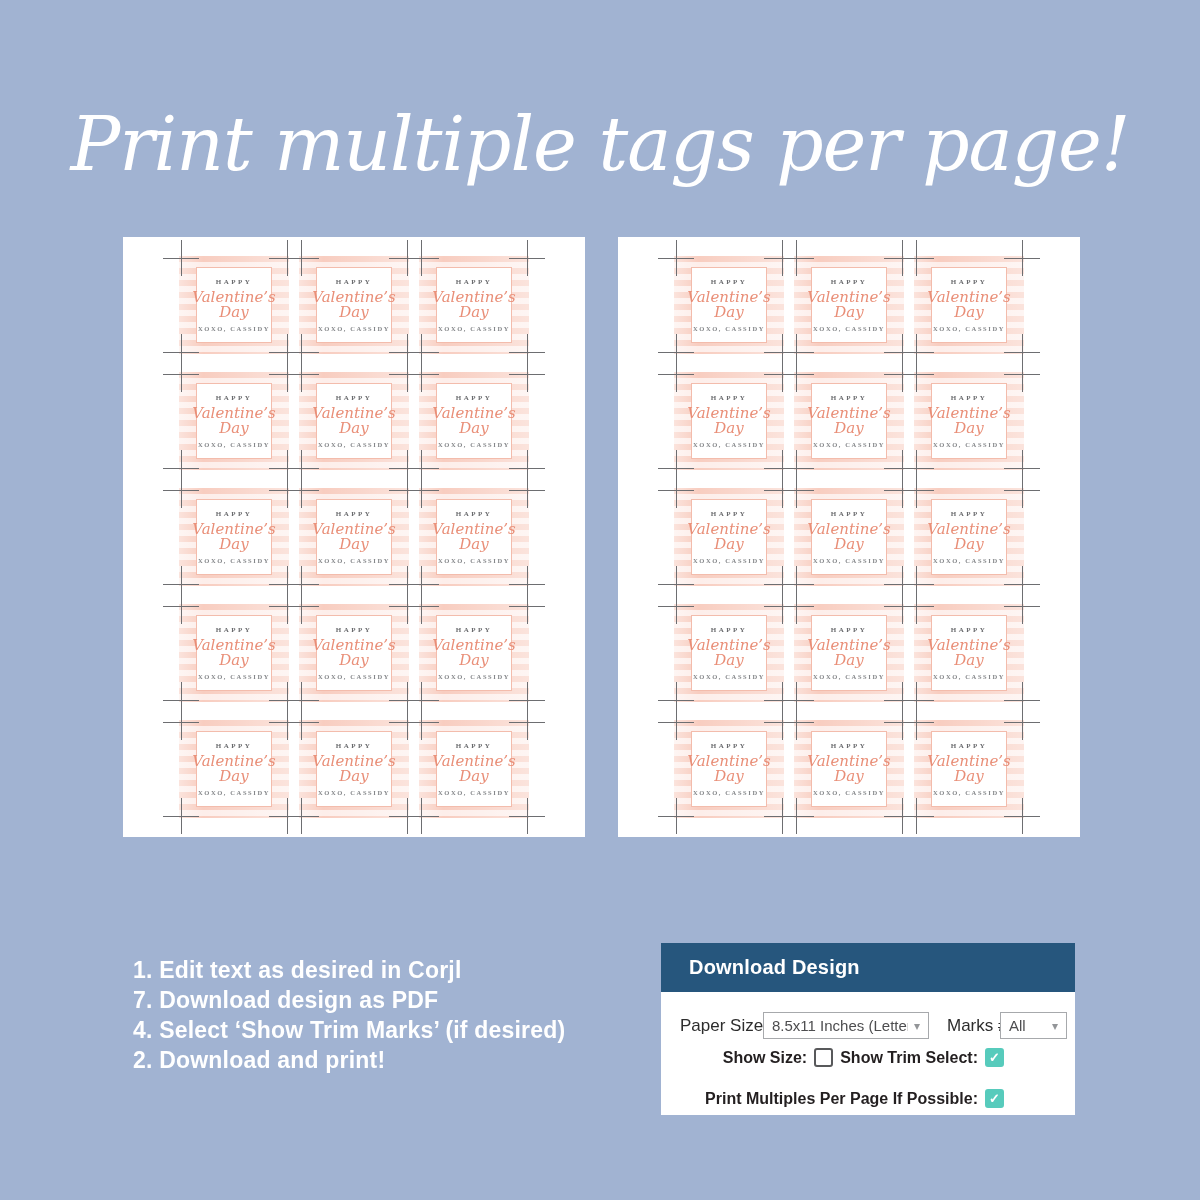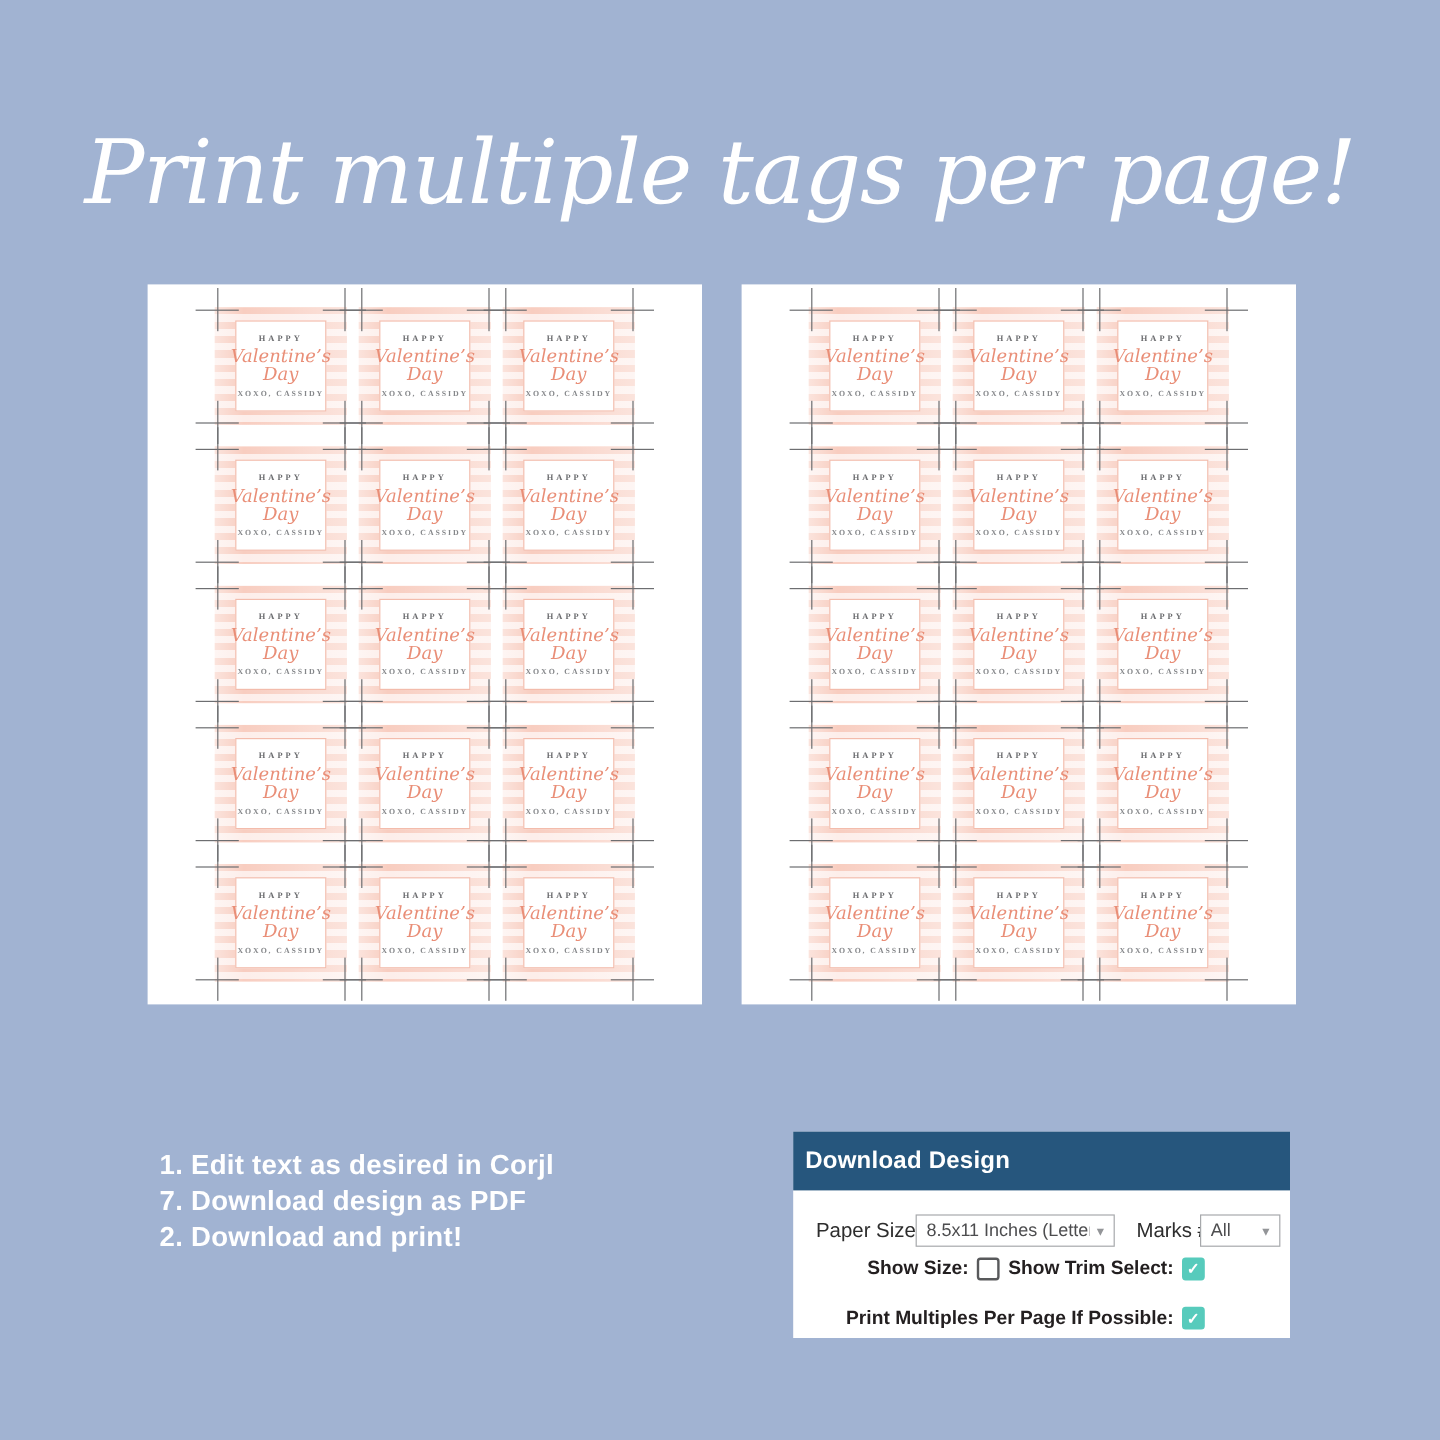--- a/index.html
+++ b/index.html
@@ -72,21 +72,21 @@
   }
 
   
   .panel{
     position:absolute;left:661px;top:943px;width:414px;height:172px;
     background:#ffffff;
   }
   .panel-header{
     position:absolute;left:0;top:0;width:100%;height:49px;
     background:var(--panel-header,#26567d);
-    display:flex;align-items:center;box-sizing:border-box;padding-left:10px;
+    display:flex;align-items:center;box-sizing:border-box;padding-left:28px;
   }
   .panel-title{font-weight:700;font-size:20px;color:#ffffff;letter-spacing:.2px;}
   .fld-label{position:absolute;font-weight:400;font-size:17px;color:#2d2d2d;white-space:nowrap;}
   .lbl-paper{left:19px;top:73px;}
   .lbl-page{left:286px;top:73px;}
   .dd{
     position:absolute;top:69px;height:27px;box-sizing:border-box;
     border:1px solid #a7a9ac;background:#fff;
     display:flex;align-items:center;padding:0 8px;
     font-size:15px;color:#4d4d4f;overflow:hidden;
@@ -598,20 +598,21 @@
         <div class="trim-v" style="left: 2px; top: 78px;"></div>
         <div class="trim-h" style="left: 90px; top: 96px;"></div>
         <div class="trim-v" style="left: 108px; top: 78px;"></div>
       </div>
     </div>
 
 
   <div class="instructions">
       <div class="instr-line">1. Edit text as desired in Corjl</div>
       <div class="instr-line">7. Download design as PDF</div>
+      <div class="instr-line">4. Select ‘Show Trim Marks’ (if desired)</div>
       <div class="instr-line">2. Download and print!</div>
     </div>
 
   <div class="panel">
     <div class="panel-header">
       <span class="panel-title">Download Design</span>
     </div>
 
     <span class="fld-label lbl-paper">Paper Size</span>
     <div class="dd dd-paper">

